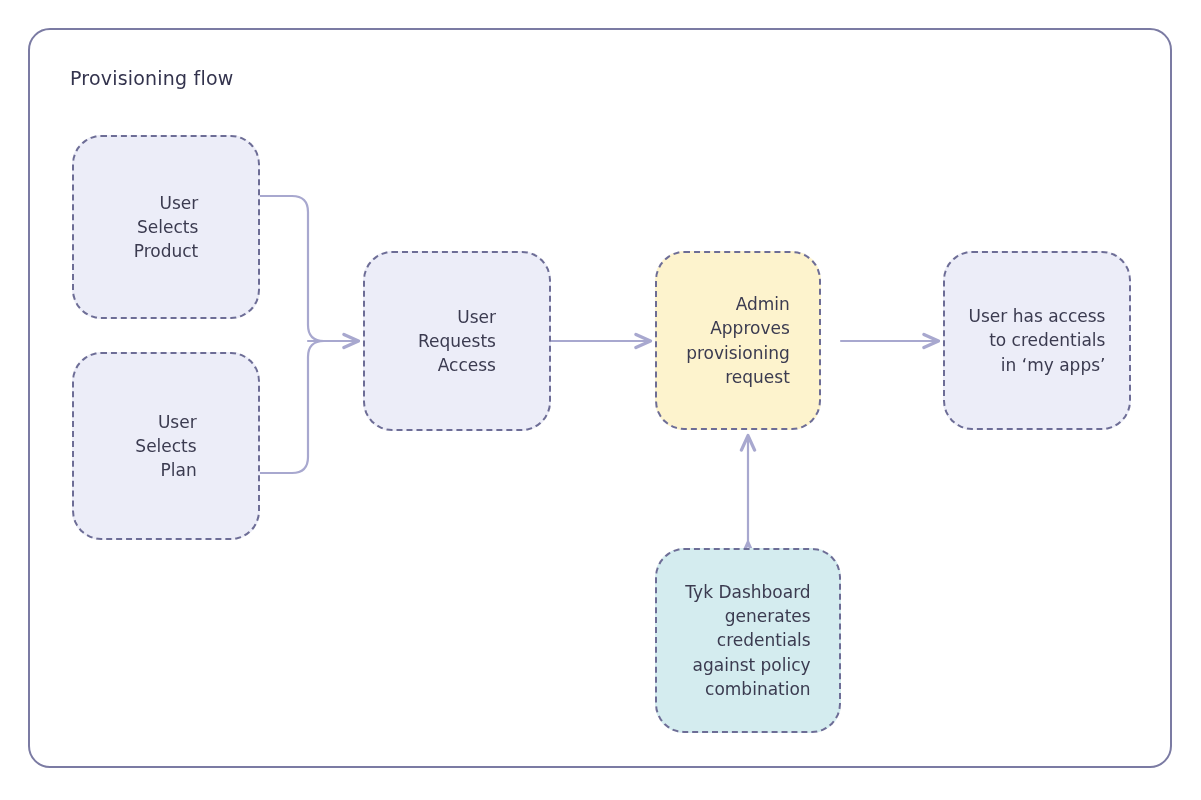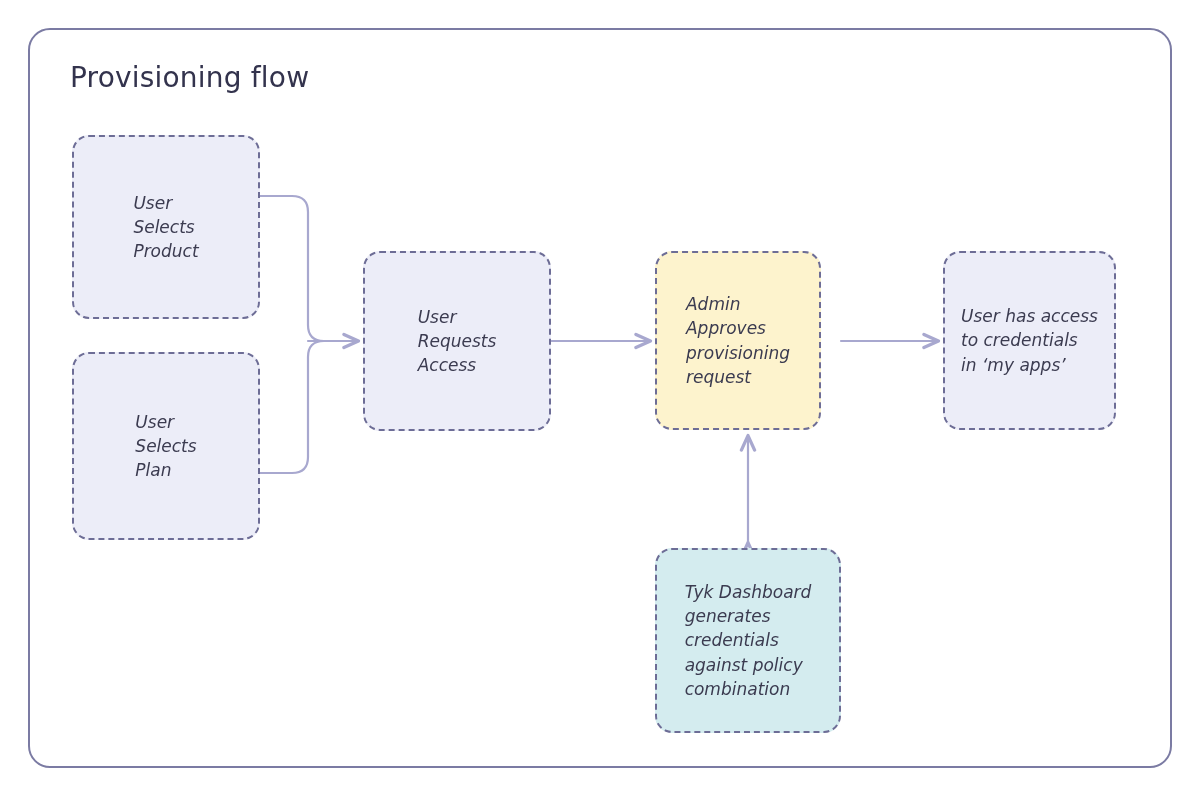--- a/index.html
+++ b/index.html
@@ -29,65 +29,64 @@
     height: 740px;
     box-sizing: border-box;
     border: 2px solid #7b7ba3;
     border-radius: 22px;
     background: #ffffff;
   }
   #diagram-title {
     position: absolute;
     left: 70px;
     top: 60px;
-    font-size: 28px;
+    font-size: 19px;
     line-height: 36px;
     color: #33334d;
     letter-spacing: 0.2px;
     white-space: nowrap;
   }
   
   #connectors {
     position: absolute;
     left: 0;
     top: 0;
     width: 1201px;
     height: 800px;
     pointer-events: none;
   }
   
   .node {
     position: absolute;
     box-sizing: border-box;
     border: 2px dashed #6d6d96;
-    border-radius: 17px;
+    border-radius: 29px;
     display: flex;
     align-items: center;
     justify-content: center;
-    text-align: left;
+    text-align: right;
     color: #3b3b50;
     font-size: 17px;
     line-height: 24.3px;
     padding: 4px 10px;
-    font-style: italic;
   }
   .node-label {
     display: block;
     white-space: pre-line;
   }
   .fill-lavender { background: #ecedf8; }
   .fill-yellow   { background: #fdf3cd; }
   .fill-teal     { background: #d4ecef; }
 
   
   #node-user-selects-product { left: 72px;  top: 135px; width: 188px; height: 184px; }
   #node-user-selects-plan    { left: 72px;  top: 352px; width: 188px; height: 188px; }
   #node-user-requests-access { left: 363px; top: 251px; width: 188px; height: 180px; }
   #node-admin-approves       { left: 655px; top: 251px; width: 166px; height: 179px; }
-  #node-user-has-access      { left: 943px; top: 251px; width: 173px; height: 179px; }
+  #node-user-has-access      { left: 943px; top: 251px; width: 188px; height: 179px; }
   #node-tyk-dashboard        { left: 655px; top: 548px; width: 186px; height: 185px; }
 </style>
 </head>
 <body>
 
 <div id="canvas">
 
   <div id="frame"></div>
 
   <div id="diagram-title">Provisioning flow</div>

